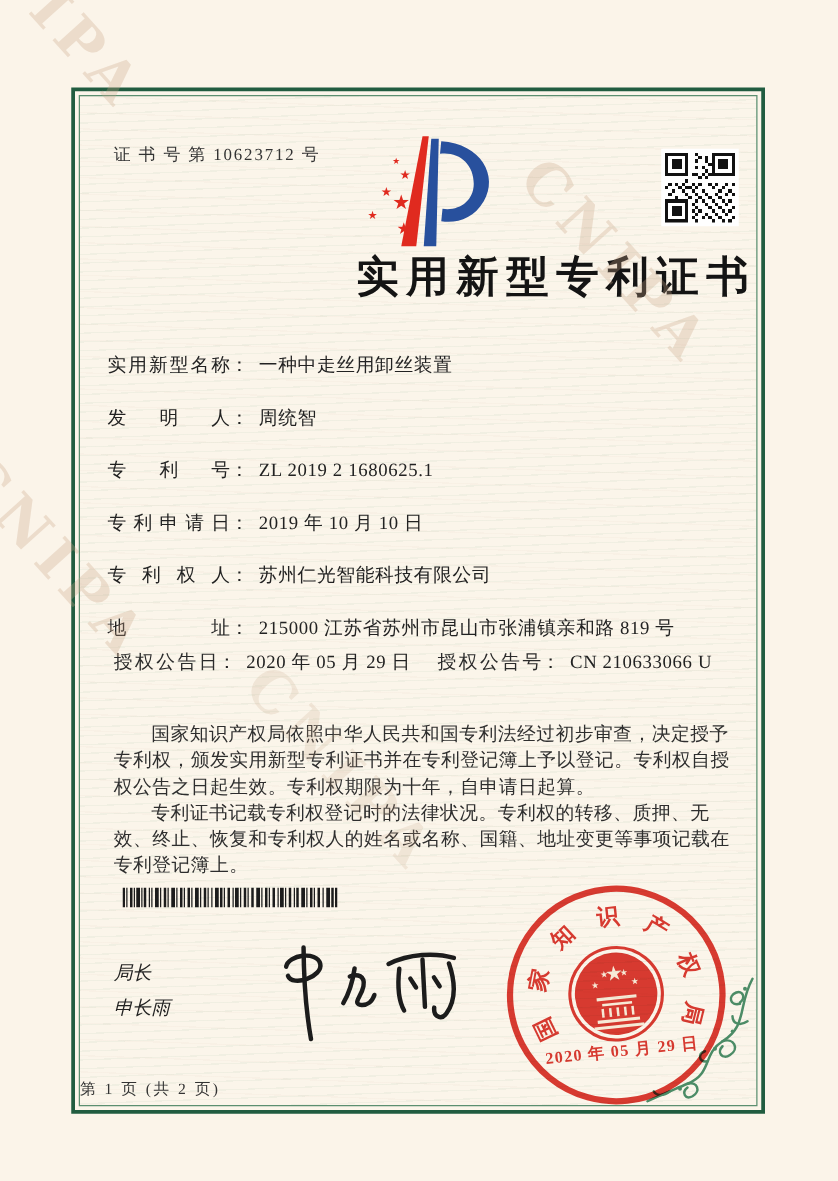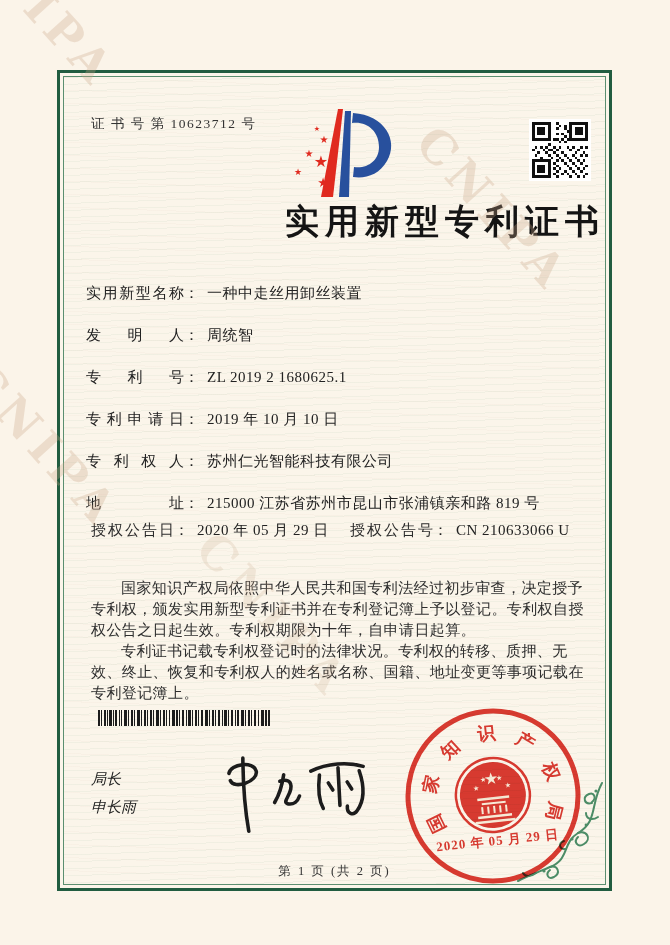--- a/index.html
+++ b/index.html
@@ -72,21 +72,21 @@
   
   .official{position:absolute;left:27px;top:688px;font-size:15px;line-height:28px;color:#222;font-style:italic;}
   .signature{position:absolute;left:150px;top:672px;width:160px;height:84px;transform:rotate(-3deg);}
 
   
   .seal{position:absolute;left:338px;top:628px;width:182px;height:182px;z-index:7;opacity:.9;mix-blend-mode:multiply;transform:rotate(-6deg);}
 
   
   .flourish{position:absolute;right:1px;bottom:1px;width:96px;height:106px;opacity:.85;}
 
-  .page-num{position:absolute;left:0;top:786px;width:100%;text-align:center;font-size:12.5px;letter-spacing:2px;color:#333;}
+  .page-num{position:absolute;left:0;top:786px;width:100%;font-size:12.5px;letter-spacing:2px;color:#333;}
 
   .bottom-note{
     position:absolute;left:57px;top:901px;width:555px;text-align:center;
     font-size:12.5px;letter-spacing:2px;color:#4a4a4a;z-index:2;
   }
 </style>
 </head>
 <body>
 
 <div class="stage">

